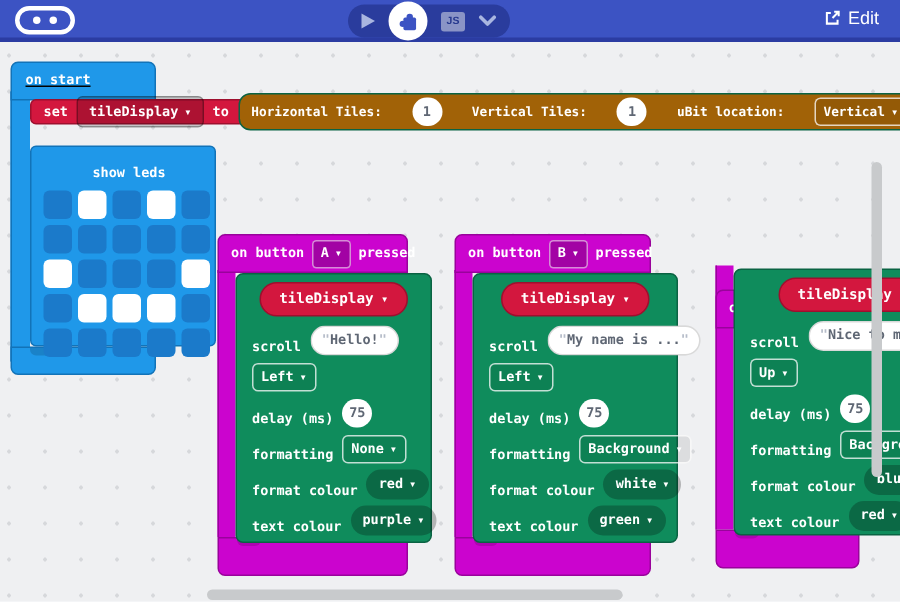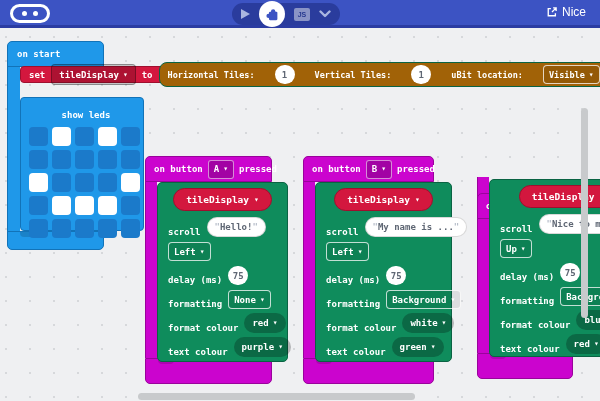--- a/index.html
+++ b/index.html
@@ -22,21 +22,21 @@
     background-image:radial-gradient(circle, #D6D8DB 1.1px, transparent 1.3px);
     background-size:24px 24px; background-position:18px 18px; }
 
   .mono { font-family:"DejaVu Sans Mono", monospace; font-weight:bold; }
 
   
   .hdr-text { color:#fff; font-size:9px; letter-spacing:0; white-space:nowrap; }
 
   
   .blue { background:#1F98E9; }
-  .onstart-hdr { position:absolute; left:7px; top:10px; width:97px; height:26px; border:1px solid #1273B8; border-radius:5px 5px 0 0; display:flex; align-items:center; padding-left:9px; z-index:2;}
+  .onstart-hdr { position:absolute; left:7px; top:10px; width:97px; height:26px; border:1px solid #1273B8; border-radius:5px 5px 0 0; display:flex; align-items:center; padding-left:9px; z-index:2;text-decoration:underline;}
   .onstart-spine { position:absolute; left:7px; top:30px; width:13px; height:180px; border-left:1px solid #1273B8; z-index:1; }
   .onstart-lip { position:absolute; left:7px; top:200px; width:97px; height:19px; border:1px solid #1273B8; border-radius:0 0 5px 5px; z-index:1; }
   .socket { position:absolute; top:0; left:12px; width:16px; height:5px; background:rgba(0,0,0,.14); border-radius:0 0 4px 4px; }
 
   .set-block { position:absolute; left:20px; top:35px; width:520px; height:17px; background:#D3173E; border:1px solid #9E0F2E; border-radius:4px; display:flex; align-items:center; gap:6px; padding:0 8px; z-index:3; }
   .var-field { height:21px; background:rgba(0,0,0,.18); border:1px solid rgba(0,0,0,.3); border-radius:4px; display:flex; align-items:center; gap:4px; padding:0 7px; color:#fff; font-size:9px; }
   .caret { font-size:8px; color:#fff; line-height:1; }
   .green-val { height:25px; background:#a16207; border:1px solid #0A6343; border-radius:8px; display:flex; align-items:center; gap:20px; padding:0 8px; color:#fff; font-size:8.5px; white-space:nowrap; }
   .num-circle { min-width:20px; height:19px; background:#fff; border-radius:10px; color:#5F6774; display:flex; align-items:center; justify-content:center; font-size:9px; padding:0 4px; }
   .dd-outline { height:19px; border:1.5px solid rgba(255,255,255,.75); background:rgba(0,0,0,.08); border-radius:4px; display:flex; align-items:center; gap:4px; padding:0 5px; color:#fff; }
@@ -86,21 +86,21 @@
       <span class="js-badge">JS</span>
       <svg width="12" height="8" viewBox="0 0 12 8">
         <path d="M1.5 1.5 L6 6 L10.5 1.5" stroke="#A9B6E0" stroke-width="2.4" fill="none" stroke-linecap="round" stroke-linejoin="round"></path>
       </svg>
     </div>
     <div class="edit-btn">
       <svg width="12" height="12" viewBox="0 0 16 16">
         <path d="M6.5 3.5 H3 V13 H12.5 V9.5" stroke="#fff" stroke-width="1.8" fill="none"></path>
         <path d="M9.5 2.5 H13.5 V6.5 M13.5 2.5 L8 8" stroke="#fff" stroke-width="1.8" fill="none"></path>
       </svg>
-      <span>Nice</span>
+      <span>Edit</span>
     </div>
   </div>
 
   <div class="workspace">
 
     <div class="onstart-hdr blue mono">
       <span class="hdr-text">on start</span>
     </div>
     <div class="onstart-spine blue"></div>
     <div class="onstart-lip blue">
@@ -114,21 +114,21 @@
         <span class="caret">▾</span>
       </span>
       <span class="hdr-text">to</span>
       <span class="green-val mono">
         <span>Horizontal Tiles:</span>
         <span class="num-circle mono">1</span>
         <span>Vertical Tiles:</span>
         <span class="num-circle mono">1</span>
         <span>uBit location:</span>
         <span class="dd-outline mono">
-          <span>Visible</span>
+          <span>Vertical</span>
           <span class="caret">▾</span>
         </span>
       </span>
     </div>
 
     <div class="showleds blue mono">
       <span class="hdr-text">show leds</span>
       <div class="led-grid">
           <div class="led"></div>
           <div class="led lit"></div>

